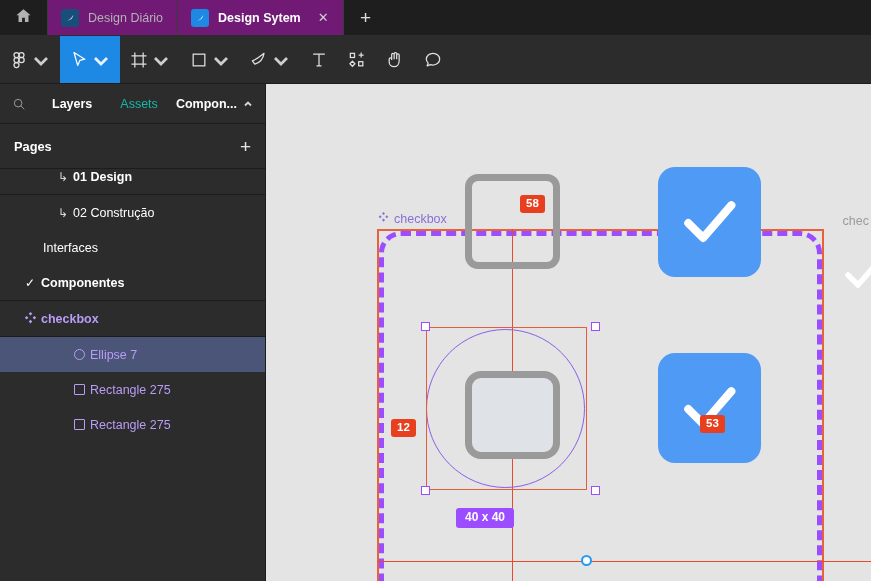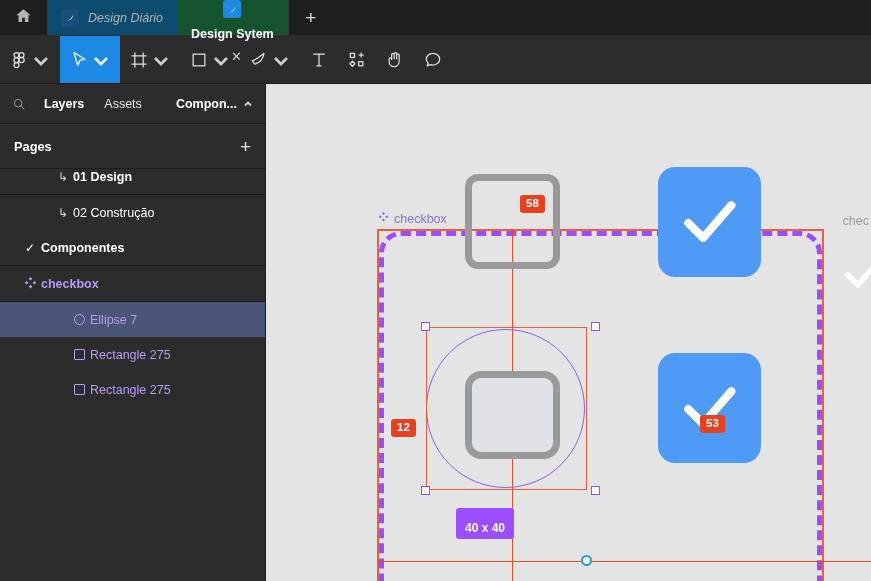--- a/index.html
+++ b/index.html
@@ -24,22 +24,22 @@
     border-right: 1px solid #3a3a3a;
   }
   .home-btn svg { width: 17px; height: 17px; fill: #b3b3b3; }
   .tab {
     display: flex; align-items: center; gap: 9px;
     padding: 0 14px 0 13px;
     border-right: 1px solid #3a3a3a;
     position: relative;
     min-width: 0;
   }
-  .tab.inactive { background: #0c4a6e; font-style: italic; }
-  .tab.active { background: #14532d; flex-direction: column; }
+  .tab.inactive { background: #701a75; }
+  .tab.active { background: #701a75; }
   .tab-icon {
     width: 18px; height: 18px; border-radius: 3px;
     display: flex; align-items: center; justify-content: center;
     flex: none;
   }
   .tab.inactive .tab-icon { background: #1a4e7a; }
   .tab.active .tab-icon { background: #1e88e5; }
   .tab-icon svg { width: 11px; height: 11px; fill: #ffffff; }
   .tab-label { font-size: 12.5px; white-space: nowrap; }
   .tab.inactive .tab-label { color: #b3b3b3; font-weight: normal; }
@@ -75,29 +75,29 @@
 
   
   .leftpanel {
     width: 266px; min-width: 266px;
     background: #2c2c2c;
     display: flex; flex-direction: column;
     border-right: 1px solid #1c1c1c;
   }
   .panel-tabs {
     height: 40px; min-height: 40px;
-    display: flex; align-items: center; gap: 0;
+    display: flex; align-items: center; gap: 8px;
     padding: 0 12px;
     border-bottom: 1px solid #1c1c1c;
   }
   .search-ic { width: 22px; display:flex; align-items:center; }
   .search-ic svg { width: 14px; height: 14px; stroke: #9a9a9a; fill: none; stroke-width: 1.7; }
   .ptab { font-size: 12.5px; padding: 0 10px; white-space: nowrap; }
   .ptab.sel { color: #ffffff; font-weight: bold; }
-  .ptab.un { color: #e5e5e5; }
+  .ptab.un { color: #14b8a6; }
   .ptab-right { margin-left: auto; display: flex; align-items: center; gap: 6px; color: #ffffff; font-weight: bold; font-size: 12.5px; text-align: right; }
   .ptab-right svg { width: 10px; height: 10px; stroke: #d6d6d6; fill: none; stroke-width: 1.8; }
 
   .pages-head {
     height: 45px; min-height: 45px;
     display: flex; align-items: center;
     padding: 0 14px;
     border-bottom: 1px solid #1c1c1c;
   }
   .pages-title { color: #ffffff; font-weight: bold; font-size: 12.8px; }
@@ -193,21 +193,21 @@
     padding: 2px 6px 3px; border-radius: 3px;
     line-height: 1.1;
   }
   .badge.b58 { left: 254px; top: 111px; }
   .badge.b12 { left: 125px; top: 335px; }
   .badge.b53 { left: 434px; top: 331px; }
   .badge-purple {
     position: absolute;
     background: #9b4dff; color: #ffffff;
     font-size: 12px; font-weight: bold;
-    padding: 14px 9px 4px; border-radius: 3px;
+    padding: 3px 9px 4px; border-radius: 3px;
     line-height: 1.1;
     left: 190px; top: 424px;
   }
 
   
   .sel-ellipse {
     position: absolute; left: 160px; top: 245px;
     width: 159px; height: 159px;
     border: 1.6px solid #8a5fe8; border-radius: 50%;
   }
@@ -396,20 +396,24 @@
           <span class="ltext c-white b">01 Design</span>
         </div>
         <div class="divider"></div>
 
         <div class="lrow">
           <span class="ind" style="width:58px"></span>
           <span class="arr">↳</span>
           <span class="ltext c-white">02 Construção</span>
         </div>
 
+        <div class="lrow">
+          <span class="ind" style="width:43px"></span>
+          <span class="ltext c-white">Interfaces</span>
+        </div>
 
         <div class="lrow">
           <span class="ind" style="width:19px"></span>
           <span class="lico check-ic">✓</span>
           <span class="ltext c-white b">Componentes</span>
         </div>
         <div class="divider"></div>
 
         <div class="lrow">
           <span class="ind" style="width:19px"></span>

